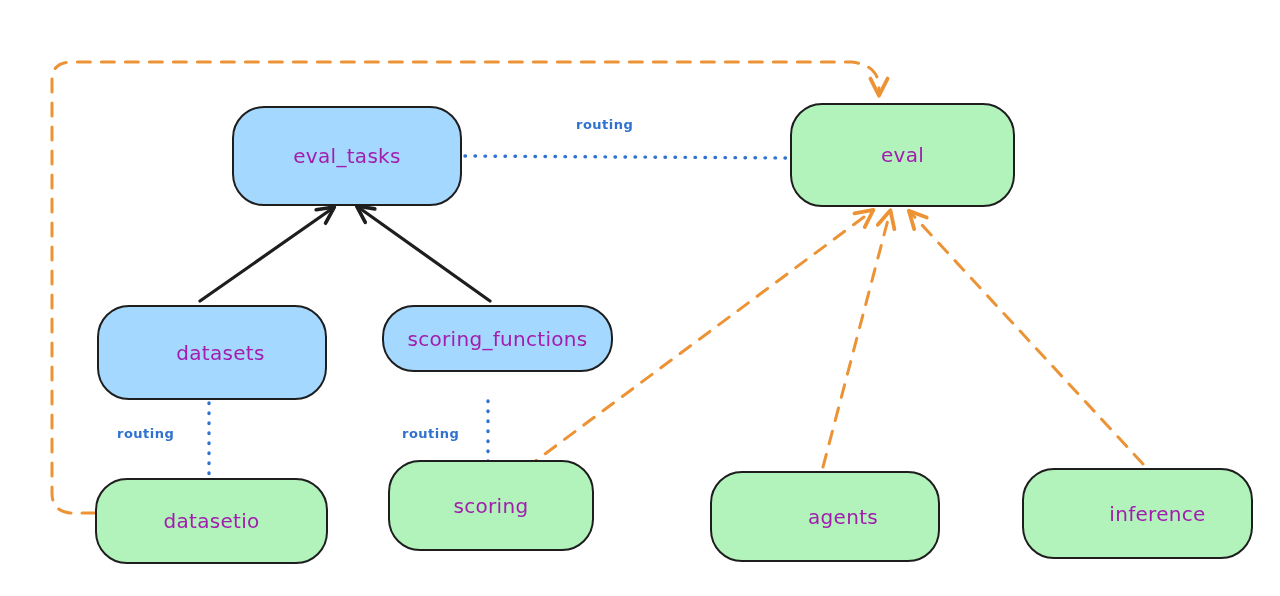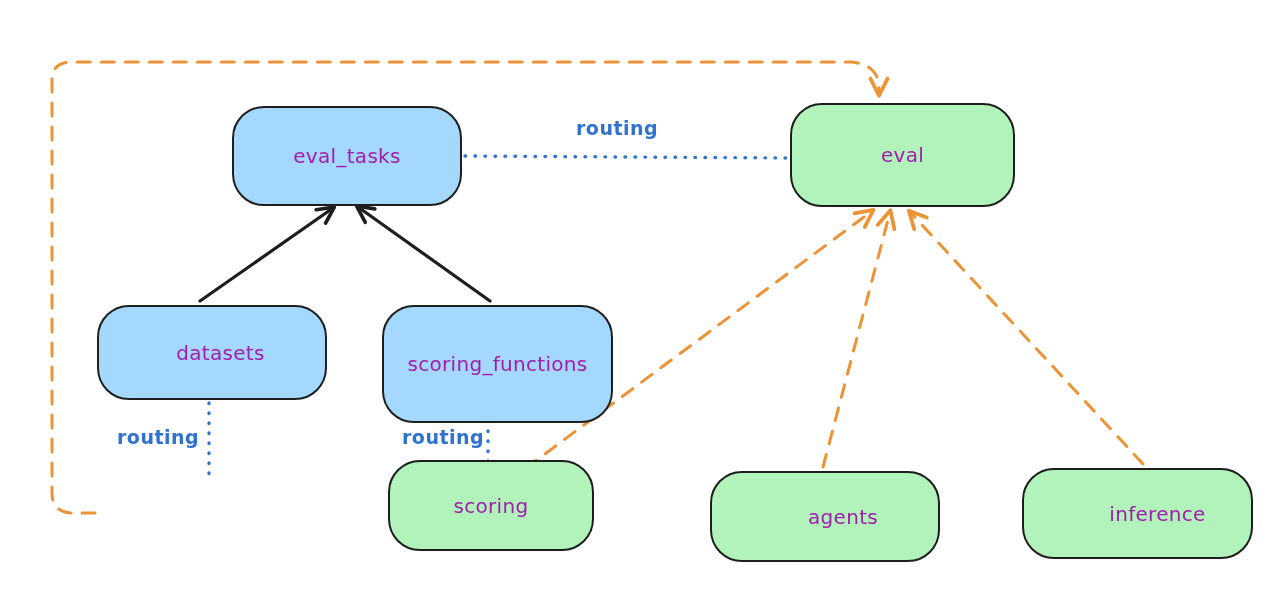--- a/index.html
+++ b/index.html
@@ -27,30 +27,30 @@
     font-size: 20px;
     color: #a21caf;
     letter-spacing: 0.3px;
   }
   .node.blue  { background: #a5d8ff; }
   .node.green { background: #b2f2bb; justify-content: center; }
 
   .node-eval-tasks        { left: 232px;  top: 106px; width: 230px; height: 100px; }
   .node-eval              { left: 790px;  top: 103px; width: 225px; height: 104px; }
   .node-datasets          { left: 97px;   top: 305px; width: 230px; height: 95px; padding-left: 17px;  }
-  .node-scoring-functions { left: 382px;  top: 305px; width: 231px; height: 118px;  }
+  .node-scoring-functions { left: 382px;  top: 305px; width: 231px; height: 67px;  }
   .node-datasetio         { left: 95px;   top: 478px; width: 233px; height: 86px;  }
   .node-scoring           { left: 388px;  top: 460px; width: 206px; height: 91px;  }
   .node-agents            { left: 710px;  top: 471px; width: 230px; height: 91px; padding-left: 36px;  }
   .node-inference         { left: 1022px; top: 468px; width: 231px; height: 91px; padding-left: 40px;  }
 
   .edge-label {
     position: absolute;
     color: #2f72cf;
-    font-size: 19px;
+    font-size: 13px;
     font-weight: 700;
     letter-spacing: 0.5px;
   }
   .edge-label-top  { left: 576px; top: 117px; }
   .edge-label-left { left: 117px; top: 426px; }
   .edge-label-mid  { left: 402px; top: 426px; }
 </style>
 </head>
 <body>
 
@@ -84,20 +84,23 @@
   </div>
   <div class="node green node-eval">
     <span>eval</span>
   </div>
   <div class="node blue node-datasets">
     <span>datasets</span>
   </div>
   <div class="node blue node-scoring-functions">
     <span>scoring_functions</span>
   </div>
+  <div class="node green node-datasetio">
+    <span>datasetio</span>
+  </div>
   <div class="node green node-scoring">
     <span>scoring</span>
   </div>
   <div class="node green node-agents">
     <span>agents</span>
   </div>
   <div class="node green node-inference">
     <span>inference</span>
   </div>
 

